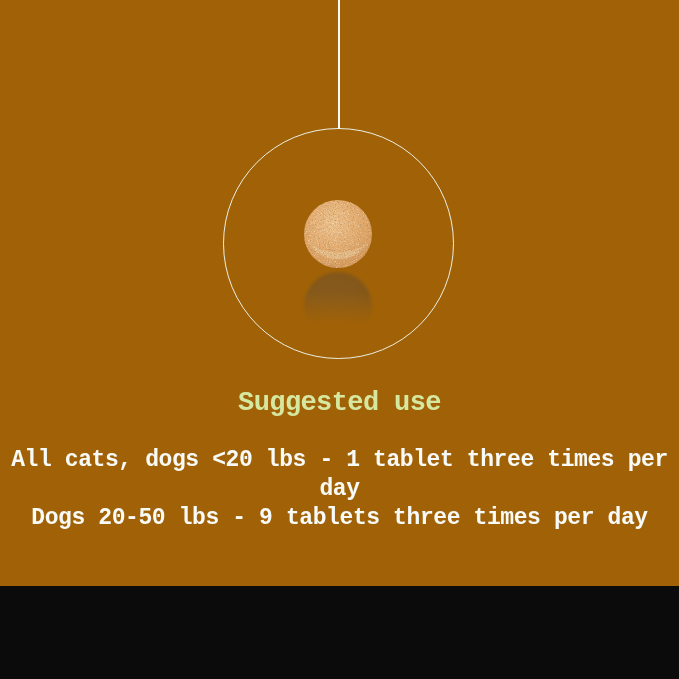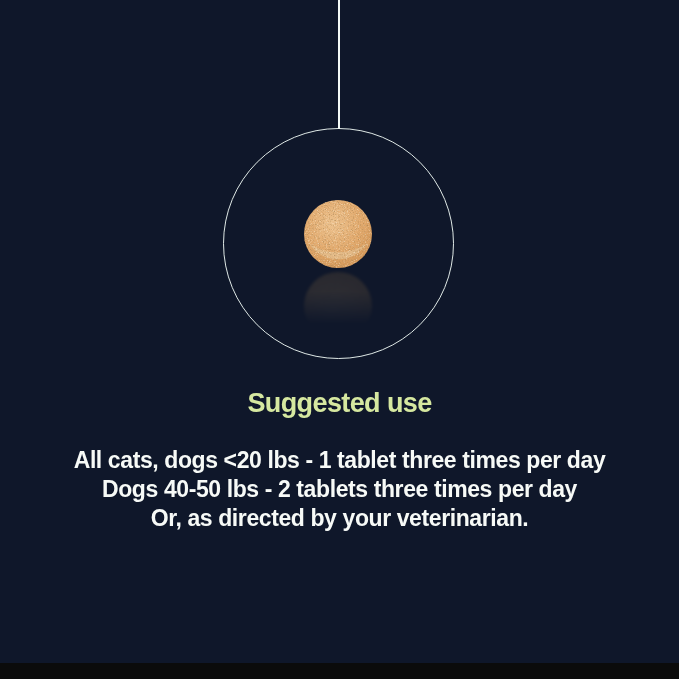--- a/index.html
+++ b/index.html
@@ -3,24 +3,24 @@
 <meta charset="utf-8">
 <style>
   html, body {
     margin: 0;
     padding: 0;
     background: #0b0b0b;
   }
   .canvas {
     position: relative;
     width: 679px;
-    height: 663px;
-    background: #0f172a;
+    height: 586px;
+    background: #a16207;
     overflow: hidden;
-    font-family: Liberation Sans, sans-serif;
+    font-family: Liberation Mono, monospace;
   }
   .hang-line {
     position: absolute;
     left: 338px;
     top: 0;
     width: 2px;
     height: 129px;
     background: #F4FAF7;
   }
   .ring {
@@ -143,17 +143,16 @@
     <circle cx="36" cy="36" r="34" fill="url(#tabBaseR)"></circle>
     <g filter="url(#speckDarkR)" opacity="0.75">
         <circle cx="36" cy="36" r="34" fill="#000"></circle>
       </g>
   </svg>
 
   <div class="heading">Suggested use</div>
 
   <div class="dosage">
     <p>All cats, dogs &lt;20 lbs - 1 tablet three times per day</p>
-    <p>Dogs 40-50 lbs - 2 tablets three times per day</p>
-    <p>Or, as directed by your veterinarian.</p>
+    <p>Dogs 20-50 lbs - 9 tablets three times per day</p>
   </div>
 
 </div>
 
 </body></html>

